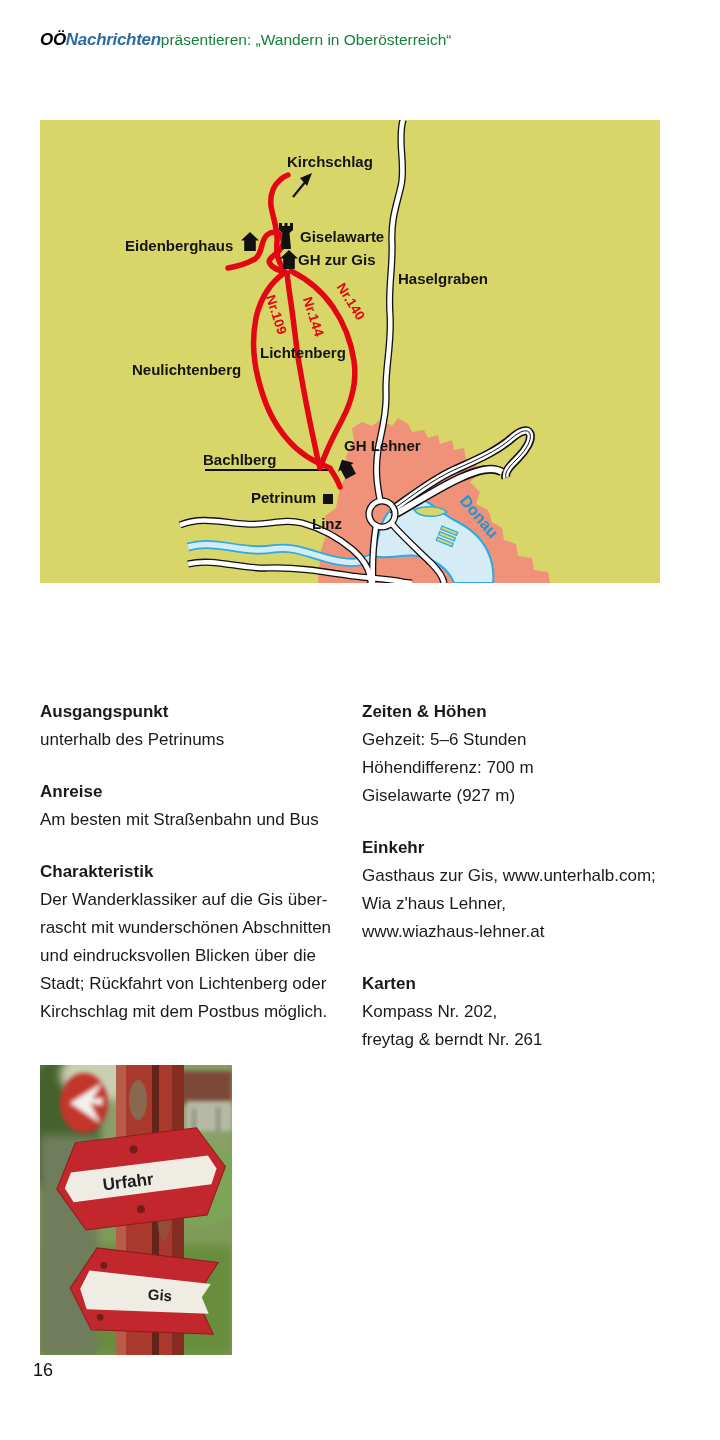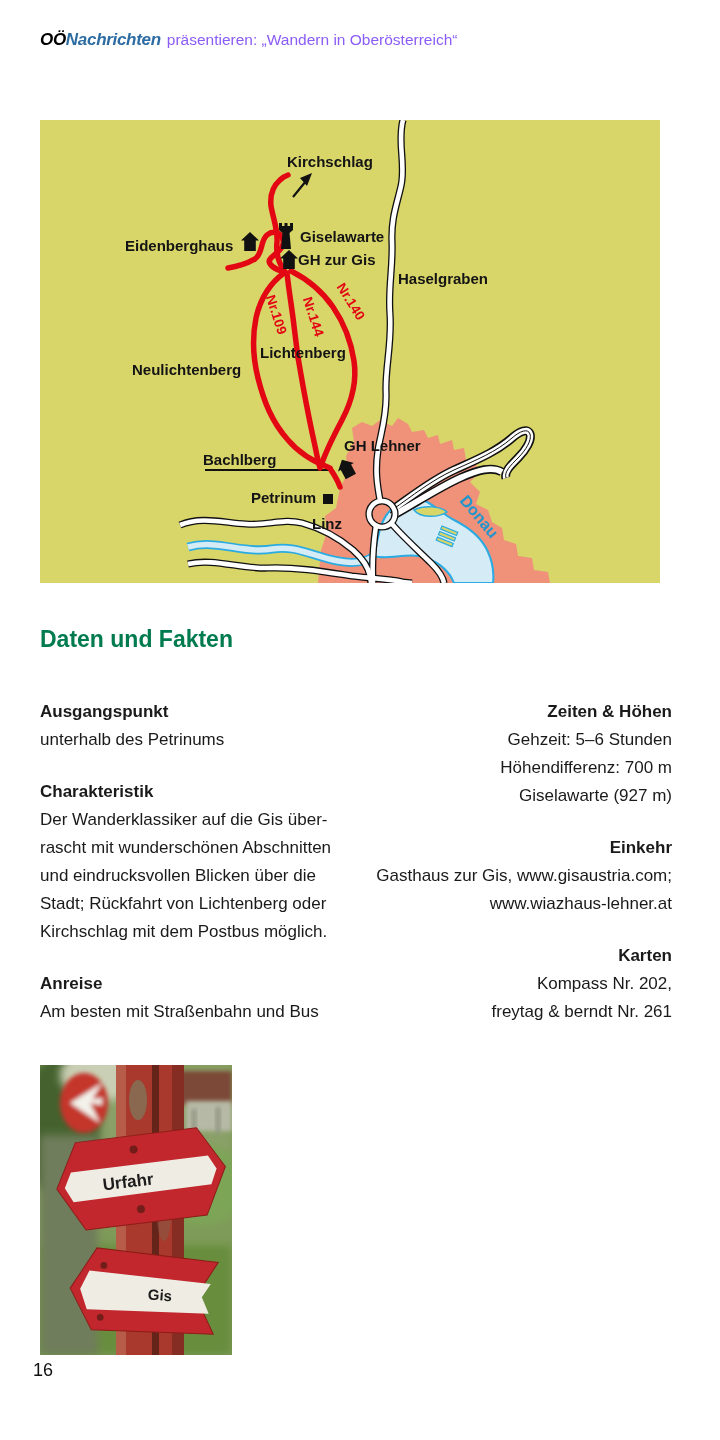--- a/index.html
+++ b/index.html
@@ -3,29 +3,29 @@
 <meta charset="utf-8">
 <style>
   html,body{margin:0;padding:0;background:#fff;}
   .page{position:relative;width:720px;height:1440px;background:#fff;overflow:hidden;
         font-family:"Liberation Sans",sans-serif;color:#1a1a1a;}
   
   .header{position:absolute;left:40px;top:30px;white-space:nowrap;font-size:15.5px;}
   .logo{font-style:italic;font-weight:bold;font-size:17px;letter-spacing:-0.3px;}
   .logo-red{color:#000000;}
   .logo-blue{color:#2d6ca2;}
-  .tagline{color:#8b5cf6;margin-left:6px;}
+  .tagline{color:#15803d;}
   
   .map-wrap{position:absolute;left:40px;top:120px;width:620px;height:432px;}
   .photo-wrap{position:absolute;left:40px;top:1065px;width:192px;height:290px;}
   
   .section-title{position:absolute;left:40px;top:626px;font-size:23px;font-weight:bold;color:#007a4f;}
   .col{position:absolute;top:698px;width:310px;font-size:17px;line-height:28px;}
   .col-left{left:40px;}
-  .col-right{left:362px;text-align:right;}
+  .col-right{left:362px;}
   .fact-sec{margin:0 0 24px 0;}
   .fact-head{font-weight:bold;}
   .page-num{position:absolute;left:18px;top:1360px;font-size:18px;color:#111;margin-left:15px;}
   svg text{font-family:"Liberation Sans",sans-serif;}
   .map-label{font-size:15px;font-weight:600;fill:#141414;}
   .trail-label{font-size:13.5px;font-weight:700;fill:#e30613;}
   .donau-label{font-size:16px;font-weight:700;fill:#2196cc;}
 </style>
 </head>
 <body>
@@ -124,51 +124,51 @@
       <text class="map-label" x="304" y="331">GH Lehner</text>
       <text class="map-label" x="211" y="383">Petrinum</text>
       <text class="map-label" x="272" y="409">Linz</text>
       <text class="donau-label" transform="translate(419,381) rotate(50)">Donau</text>
       <text class="trail-label" text-anchor="middle" transform="translate(232,196) rotate(72)">Nr.109</text>
       <text class="trail-label" text-anchor="middle" transform="translate(269,198) rotate(72)">Nr.144</text>
       <text class="trail-label" text-anchor="middle" transform="translate(307,184) rotate(58)">Nr.140</text>
     </svg>
   </div>
 
-  <div class="section-title">Daten und Fakten</div>
 
   <div class="col col-left">
     <div class="fact-sec">
       <div class="fact-head">Ausgangspunkt</div>
       <div class="fact-line">unterhalb des Petrinums</div>
+    </div>
+    <div class="fact-sec">
+      <div class="fact-head">Anreise</div>
+      <div class="fact-line">Am besten mit Straßenbahn und Bus</div>
     </div>
     <div class="fact-sec">
       <div class="fact-head">Charakteristik</div>
       <div class="fact-line">Der Wanderklassiker auf die Gis über-</div>
       <div class="fact-line">rascht mit wunderschönen Abschnitten</div>
       <div class="fact-line">und eindrucksvollen Blicken über die</div>
       <div class="fact-line">Stadt; Rückfahrt von Lichtenberg oder</div>
       <div class="fact-line">Kirchschlag mit dem Postbus möglich.</div>
     </div>
-    <div class="fact-sec">
-      <div class="fact-head">Anreise</div>
-      <div class="fact-line">Am besten mit Straßenbahn und Bus</div>
-    </div>
   </div>
 
   <div class="col col-right">
     <div class="fact-sec">
       <div class="fact-head">Zeiten &amp; Höhen</div>
       <div class="fact-line">Gehzeit: 5–6 Stunden</div>
       <div class="fact-line">Höhendifferenz: 700 m</div>
       <div class="fact-line">Giselawarte (927 m)</div>
     </div>
     <div class="fact-sec">
       <div class="fact-head">Einkehr</div>
-      <div class="fact-line">Gasthaus zur Gis, www.gisaustria.com;</div>
+      <div class="fact-line">Gasthaus zur Gis, www.unterhalb.com;</div>
+      <div class="fact-line">Wia z'haus Lehner,</div>
       <div class="fact-line">www.wiazhaus-lehner.at</div>
     </div>
     <div class="fact-sec">
       <div class="fact-head">Karten</div>
       <div class="fact-line">Kompass Nr. 202,</div>
       <div class="fact-line">freytag &amp; berndt Nr. 261</div>
     </div>
   </div>
 
   <div class="photo-wrap">

